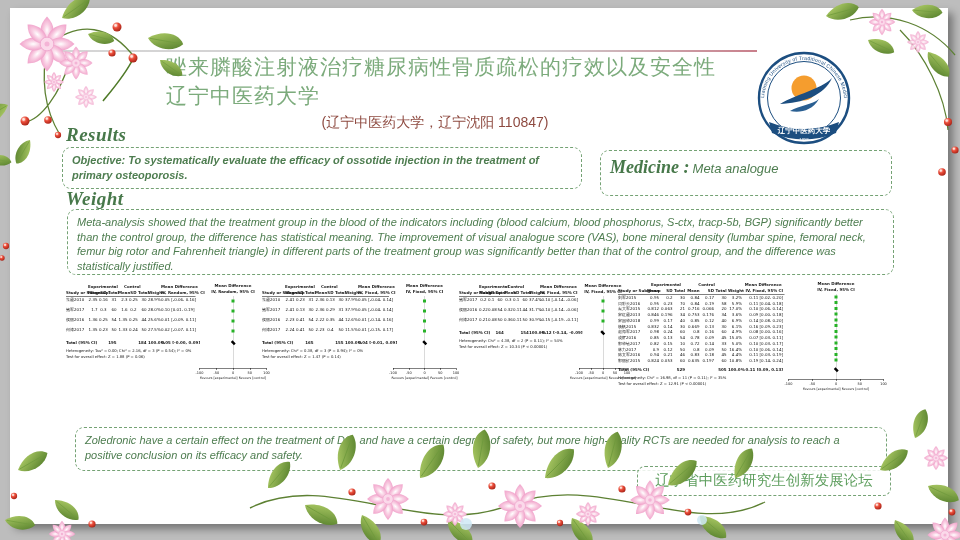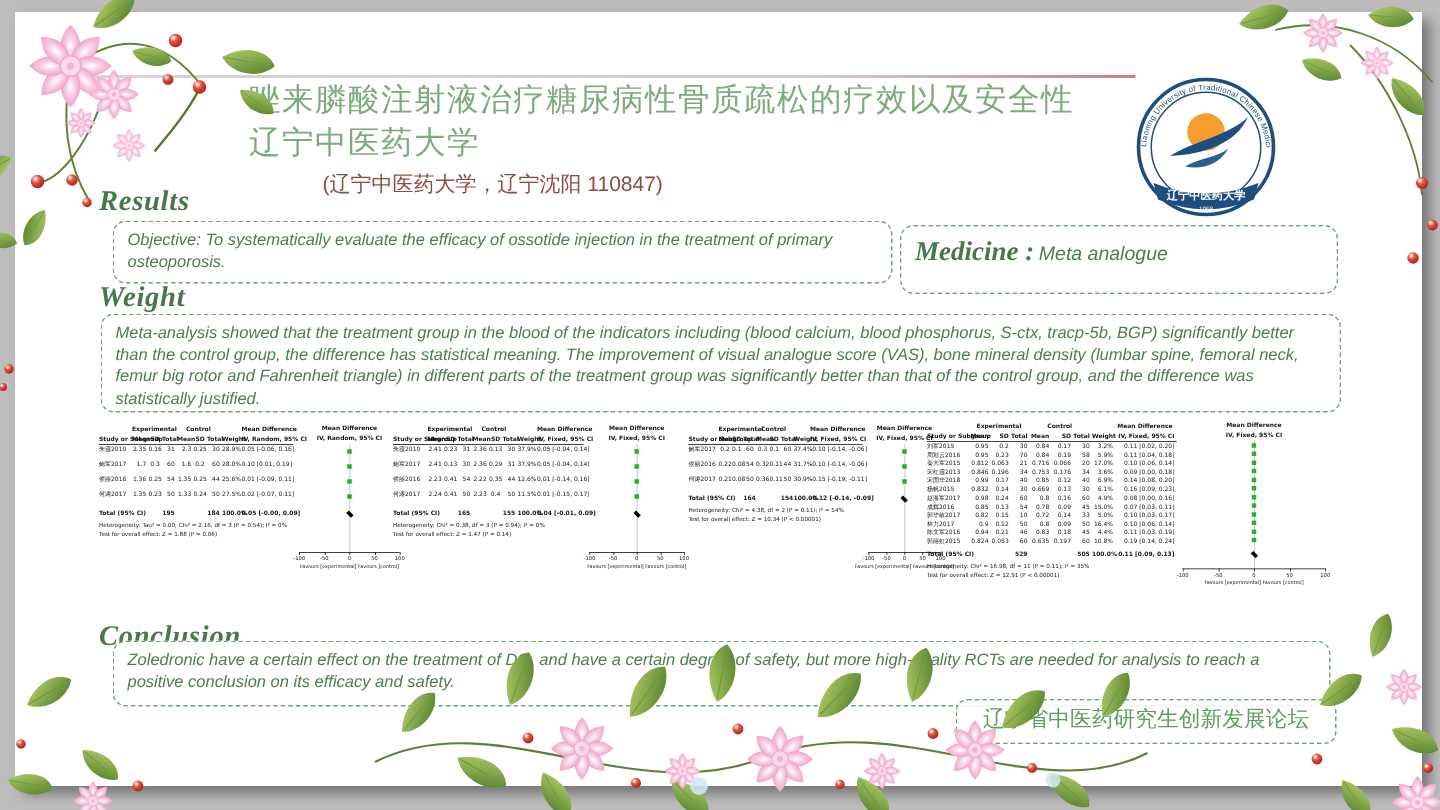--- a/index.html
+++ b/index.html
@@ -6,21 +6,21 @@
     font-family:"Liberation Sans","DejaVu Sans",sans-serif;}
   .stage{position:relative;width:960px;height:540px;}
   .card{position:absolute;left:10px;top:8px;width:938px;height:516px;background:#ffffff;
     box-shadow:5px 5px 8px rgba(0,0,0,.38);z-index:1;}
   .topline{position:absolute;left:33px;top:50px;width:724px;height:2px;z-index:2;
     background:linear-gradient(to right,#d6d6d6 0%,#d0ced0 70%,#c97f8b 100%);}
   .content{position:absolute;inset:0;z-index:3;}
   .title{position:absolute;left:166px;top:52px;width:640px;color:#7cab7c;font-size:21px;
     line-height:29px;letter-spacing:1px;font-weight:500;}
   .authors{position:absolute;left:255px;top:96px;width:360px;text-align:center;color:#8e4a40;font-size:15px;}
-  .affil{position:absolute;left:215px;top:114px;width:440px;text-align:left;color:#8e4a40;font-size:14px;}
+  .affil{position:absolute;left:215px;top:114px;width:440px;text-align:center;color:#8e4a40;font-size:14px;}
   .sechead{position:absolute;color:#47784a;font-size:19px;font-style:italic;font-weight:bold;
     font-family:"Liberation Serif","DejaVu Serif",serif;letter-spacing:.5px;}
   .gbox{position:absolute;border:1px dashed #74a274;border-radius:9px;background:#fff;
     color:#4e7d50;font-style:italic;font-size:11px;line-height:14.5px;padding:5px 9px;box-sizing:border-box;}
   .methods-head{font-size:18px;font-weight:bold;font-family:"Liberation Serif","DejaVu Serif",serif;color:#47784a;}
   .methods-val{font-size:13px;}
   .footerbox{position:absolute;left:637px;top:466px;width:252px;height:28px;border:1px dashed #74a274;
     border-radius:8px;color:#5d9e5d;font-size:14.5px;text-align:center;line-height:26px;z-index:4;background:rgba(255,255,255,.85);}
   .logo{position:absolute;left:752px;top:50px;width:104px;height:100px;z-index:4;}
   .deco{position:absolute;left:0;top:0;z-index:5;pointer-events:none;}
@@ -67,21 +67,21 @@
       </text>
       <circle cx="52" cy="38" r="12.5" fill="#f59d2e"></circle>
       <path d="M28,54 C44,44 68,40 80,28 C72,46 50,53 28,54 Z" fill="#1c4e80"></path>
       <path d="M38,61 C48,55 60,55 67,49 C60,61 48,63 38,61 Z" fill="#2a5f92"></path>
       <path d="M17,72 Q52,86 87,72 L84,83 Q52,96 20,83 Z" fill="#1c4e80"></path>
       <text x="52" y="82.5" font-size="7.5" fill="#ffffff" text-anchor="middle" font-weight="bold">辽宁中医药大学</text>
       <text x="52" y="90.5" font-size="4.2" fill="#ffffff" text-anchor="middle">1958</text>
     </svg>
 
     <div class="sechead" style="left:66px;top:124px;">Results</div>
-    <div class="gbox" style="left:75px;top:147px;width:520px;height:42px;">
+    <div class="gbox" style="left:62px;top:147px;width:520px;height:42px;font-weight:bold;">
       <span>Objective: To systematically evaluate the efficacy of ossotide injection in the treatment of primary osteoporosis.</span>
     </div>
 
     <div class="gbox" style="left:600px;top:150px;width:292px;height:46px;padding-top:9px;">
       <span class="methods-head">Medicine :</span>
       <span class="methods-val">Meta analogue</span>
     </div>
 
     <div class="sechead" style="left:66px;top:188px;">Weight</div>
     <div class="gbox" style="left:67px;top:209px;width:827px;height:66px;">
@@ -570,21 +570,20 @@
             <div class="ticklab" style="left: 78px; top: 201px;">0</div>
             <div class="tick" style="left: 142.5px; top: 196px;"></div>
             <div class="ticklab" style="left: 125.5px; top: 201px;">50</div>
             <div class="tick" style="left: 190px; top: 196px;"></div>
             <div class="ticklab" style="left: 173px; top: 201px;">100</div>
             <div class="fav" style="left: -76px; width: 342px; top: 211px;">Favours [experimental]   Favours [control]</div>
           </div>
         </div>
       </div>
 
-    <div class="sechead" style="left:66px;top:414px;">Conclusion</div>
     <div class="gbox" style="left:75px;top:427px;width:812px;height:44px;">
       <span>Zoledronic have a certain effect on the treatment of DO, and have a certain degree of safety, but more high-quality RCTs are needed for analysis to reach a positive conclusion on its efficacy and safety.</span>
     </div>
 
     <div class="footerbox">辽宁省中医药研究生创新发展论坛</div>
   </div>
 
   <svg class="deco" width="960" height="540" viewBox="0 0 960 540">
     <defs>
       <radialGradient id="gp" cx="50%" cy="50%">

